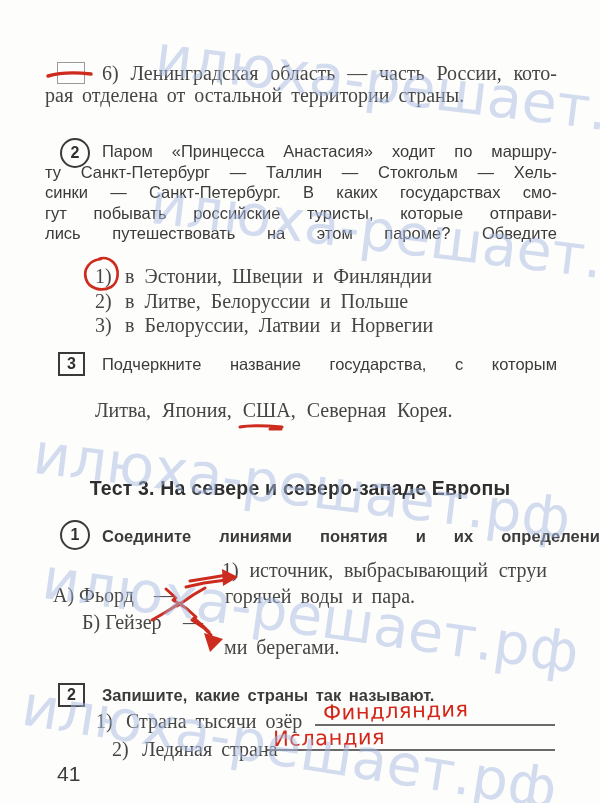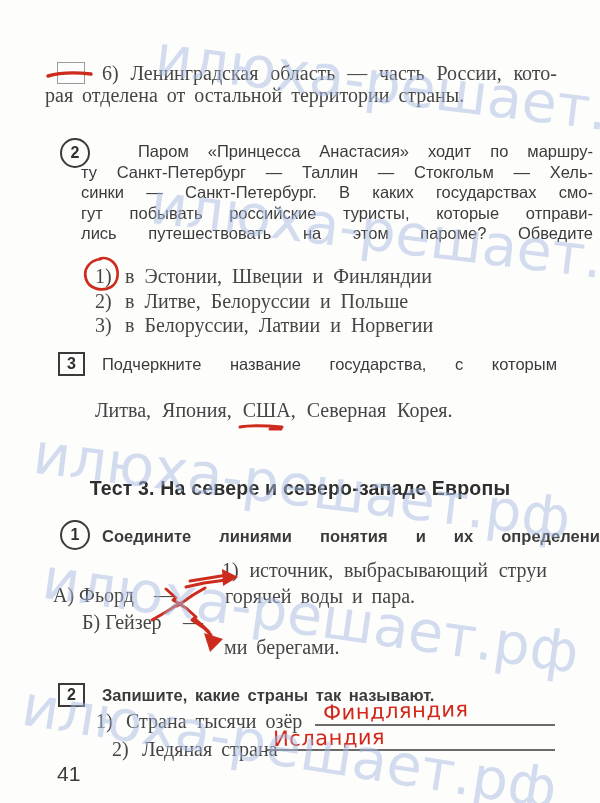--- a/index.html
+++ b/index.html
@@ -42,21 +42,21 @@
 
 <div id="page">
 
   <div class="abs checkbox z10" style="left:57px;top:62px;"></div>
   <div class="abs z10" style="left:45px;top:62px;width:512px;">
     <div class="serif jline indent" style="height:22px;line-height:22px;">6) Ленинградская область — часть России, кото-</div>
     <div class="serif ws4" style="height:22px;line-height:22px;">рая отделена от остальной территории страны.</div>
   </div>
 
   <div class="abs circle-marker z10" style="left:60px;top:138px;">2</div>
-  <div class="abs z10" style="left:45px;top:141px;width:512px;margin-left:36px;">
+  <div class="abs z10" style="left:45px;top:141px;width:512px;">
     <div class="sans pline jline indent">Паром «Принцесса Анастасия» ходит по маршру-</div>
     <div class="sans pline jline">ту Санкт-Петербург — Таллин — Стокгольм — Хель-</div>
     <div class="sans pline jline">синки — Санкт-Петербург. В каких государствах смо-</div>
     <div class="sans pline jline">гут побывать российские туристы, которые отправи-</div>
     <div class="sans pline jline">лись путешествовать на этом пароме? Обведите</div>
   </div>
   <div class="abs z10" style="left:95px;top:264px;">
     <div class="serif opt-row ws5">
       <span class="opt-num">1)</span><span>в Эстонии, Швеции и Финляндии</span>
     </div>

